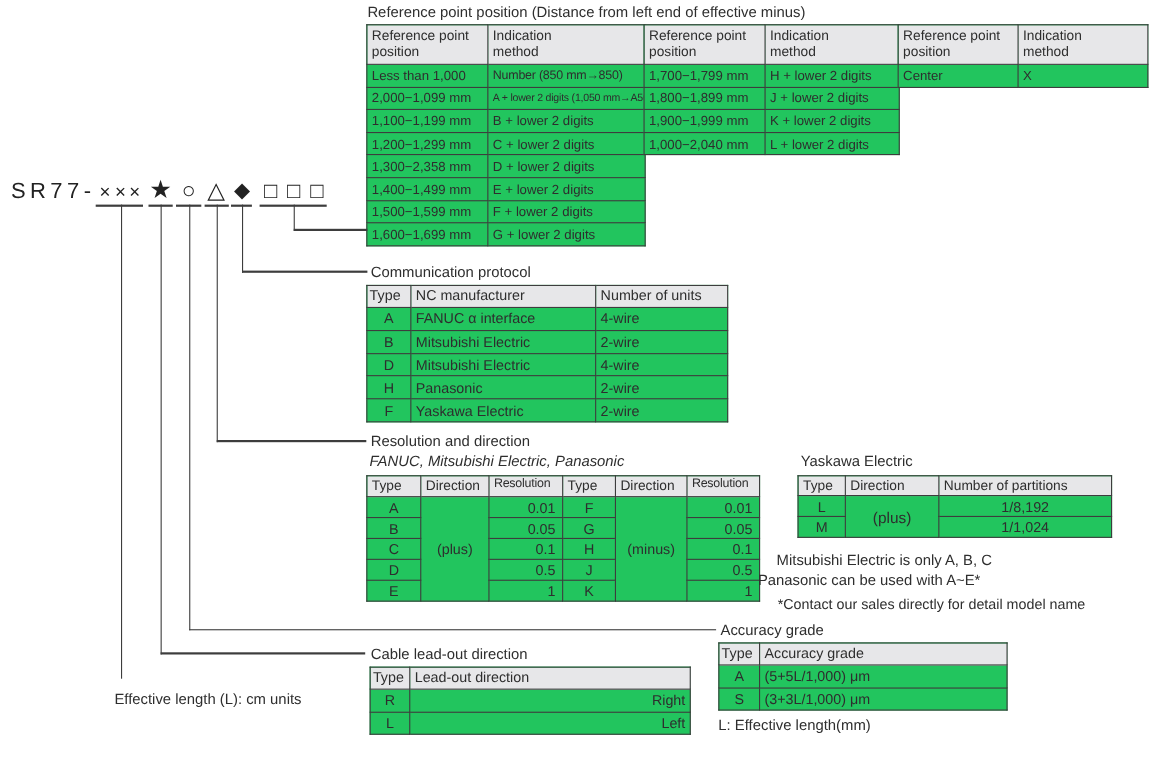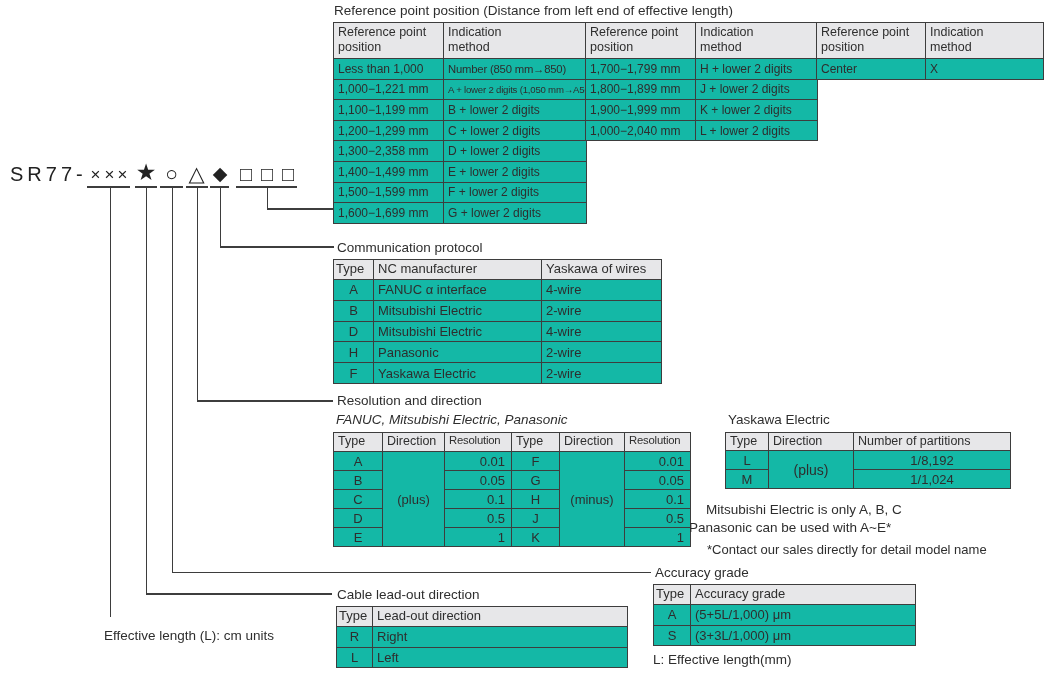--- a/index.html
+++ b/index.html
@@ -4,21 +4,21 @@
 <style>
   html,body { margin:0; padding:0; background:#fff; }
   .page {
     position:relative; width:1050px; height:689px; background:#ffffff;
     font-family:"Liberation Sans", sans-serif; color:#2e2e2e; overflow:hidden;
   }
   .abs { position:absolute; }
   .label { font-size:13.5px; white-space:nowrap; }
   .small-note { font-size:13px; white-space:nowrap; }
 
-  table { border-collapse:collapse; position:absolute; table-layout:fixed; background:#14b8a6; }
+  table { border-collapse:collapse; position:absolute; table-layout:fixed; background:#22c55e; }
   table, th, td { border:1px solid #3d3d3d; }
   table { border:1.5px solid #3d3d3d; }
   th { background:#e7e7e9; font-weight:normal; text-align:left; vertical-align:top;
        padding:2px 4px 0 4px; font-size:12.5px; line-height:1.18; }
   td { font-size:12.5px; padding:0 4px; vertical-align:middle; white-space:nowrap; overflow:hidden; }
 
   
   .ref-table th { height:33px; }
   .ref-table td { height:19.6px; font-size:12px; }
   .hdr-narrow { display:inline-block; max-width:80px; }
@@ -42,61 +42,61 @@
   .yas-table th { height:16px; padding-top:1px; }
   .yas-table td { height:18.2px; font-size:13px; text-align:center; padding:0; }
 
   
   .acc-table th { height:17px; padding-top:1px; font-size:13px; }
   .acc-table td { height:19.5px; font-size:13px; }
   .acc-table td:first-child { text-align:center; padding:0; }
 
   
   .cable-table th { height:17px; padding-top:1px; font-size:13px; }
-  .cable-table td { height:19.5px; font-size:13px; }
+  .cable-table td { height:19.5px; font-size:13px;text-align:right; }
   .cable-table td:first-child { text-align:center; padding:0; }
 
   
   .model-code { position:absolute; left:0; top:157; height:27px; }
   .model-code span { position:absolute; bottom:0; line-height:1; color:#222; text-align:center; }
   .mc-prefix { left:10px; font-size:20px; letter-spacing:4px; }
   .mc-x  { width:13px; font-size:17px; bottom:1px !important; }
   .mc-star { left:134px; width:24px; font-size:23px; }
   .mc-circle { left:160px; width:23px; font-size:21px; }
   .mc-tri { left:185px; width:23px; font-size:21px; }
   .mc-dia { left:210px; width:20px; font-size:19px; bottom:1px !important; }
   .mc-sq { width:18px; font-size:20px; }
 
   .line { position:absolute; background:#3d3d3d; }
 </style>
 </head>
 <body>
 
 <div class="page">
 
-  <div class="abs label" style="left:334px; top:3px;">Reference point position (Distance from left end of effective length)</div>
+  <div class="abs label" style="left:334px; top:3px;">Reference point position (Distance from left end of effective minus)</div>
 
   <table class="ref-table g1" style="left:333px; top:22px; width:253px;">
     <colgroup>
         <col style="width:110px">
         <col style="width:143px">
       </colgroup>
     <thead>
       <tr>
         <th><span>Reference point position</span></th>
         <th><span class="hdr-narrow">Indication method</span></th>
       </tr>
     </thead>
     <tbody>
         <tr>
           <td>Less than 1,000</td>
           <td>Number (850 mm→850)</td>
         </tr>
         <tr>
-          <td>1,000−1,221 mm</td>
+          <td>2,000−1,099 mm</td>
           <td>A + lower 2 digits (1,050 mm→A50)</td>
         </tr>
         <tr>
           <td>1,100−1,199 mm</td>
           <td>B + lower 2 digits</td>
         </tr>
         <tr>
           <td>1,200−1,299 mm</td>
           <td>C + lower 2 digits</td>
         </tr>
@@ -207,21 +207,21 @@
   <table class="comm-table" style="left:333px; top:259px; width:328px;">
     <colgroup>
         <col style="width:40px">
         <col style="width:168px">
         <col style="width:120px">
       </colgroup>
     <thead>
       <tr>
         <th style="padding:1px 2px; text-align:left;">Type</th>
         <th>NC manufacturer</th>
-        <th>Yaskawa of wires</th>
+        <th>Number of units</th>
       </tr>
     </thead>
     <tbody>
         <tr>
           <td>A</td>
           <td>FANUC α interface</td>
           <td>4-wire</td>
         </tr>
         <tr>
           <td>B</td>

